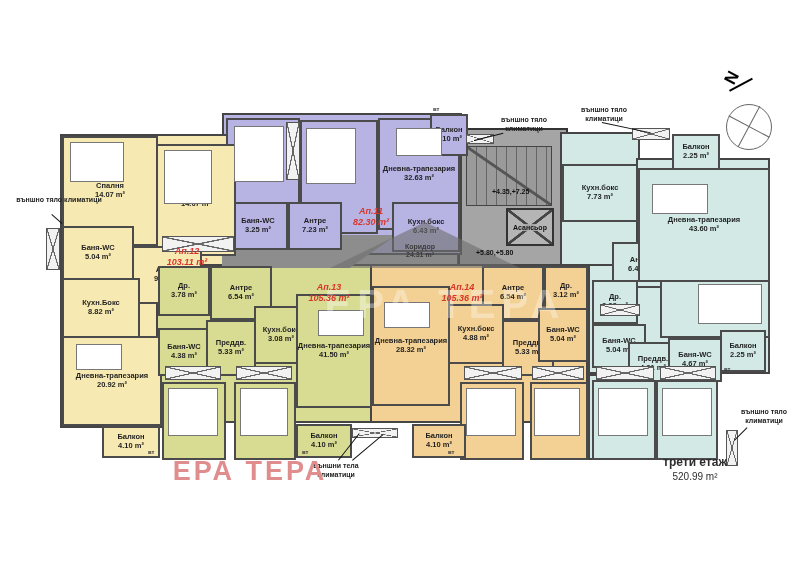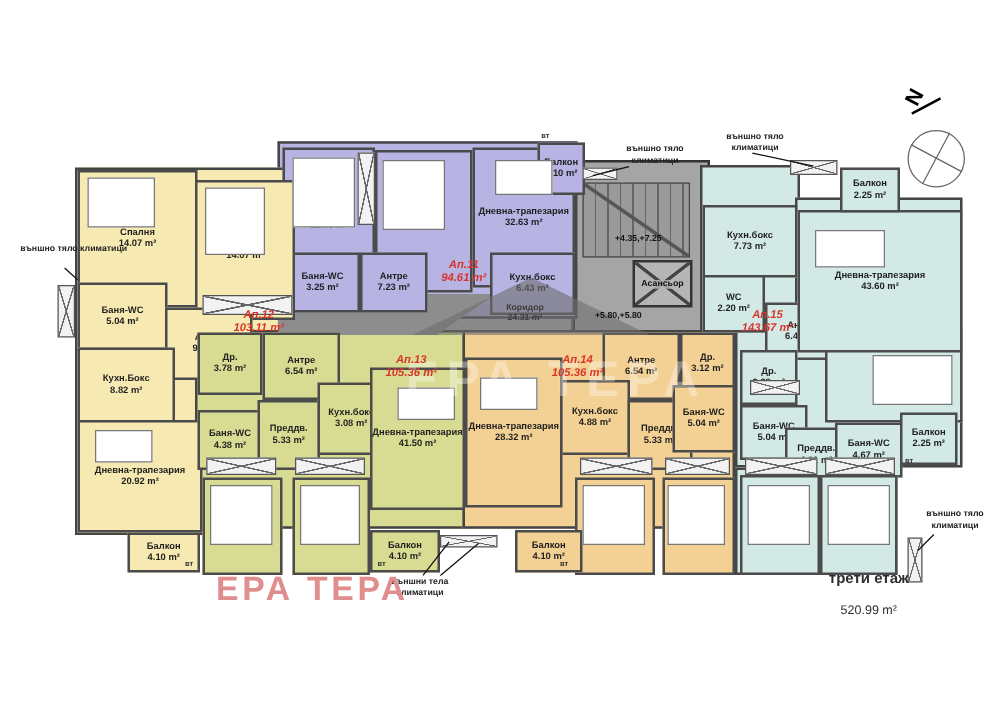--- a/index.html
+++ b/index.html
@@ -39,21 +39,21 @@
   .level-mark{position:absolute;z-index:4;font-size:7px;font-weight:bold;color:#111;}
   #corridor-label{position:absolute;left:388px;top:243px;width:64px;z-index:4;text-align:center;
         font-size:7px;font-weight:bold;color:#3c3c3c;line-height:1.2;}
   .extlabel{position:absolute;z-index:6;font-size:7px;font-weight:bold;color:#222;text-align:center;line-height:1.25;}
   .vt{position:absolute;z-index:6;font-size:6px;font-weight:bold;color:#333;}
   .leader{position:absolute;height:1.2px;background:#111;z-index:6;transform-origin:0 0;}
   #logo{position:absolute;left:120px;top:456px;width:260px;z-index:7;font-size:27px;font-weight:bold;
         letter-spacing:3px;color:#e08d8d;text-align:center;}
   #floor-label{position:absolute;left:640px;top:455px;width:110px;z-index:6;text-align:center;
         font-size:12px;font-weight:bold;color:#2e2e2e;}
-  #floor-area{position:absolute;left:640px;top:483px;width:110px;z-index:6;text-align:center;
+  #floor-area{position:absolute;left:640px;top:471px;width:110px;z-index:6;text-align:center;
         font-size:10px;color:#2e2e2e;}
   #north-n{position:absolute;left:726px;top:68px;z-index:6;font-size:17px;font-weight:bold;color:#000;
         transform:rotate(-62deg);}
   #north-line{position:absolute;left:729px;top:90px;width:26px;height:1.5px;background:#000;
         transform:rotate(-28deg);transform-origin:0 0;z-index:6;}
   #compass{position:absolute;left:726px;top:104px;width:46px;height:46px;border:1.2px solid #666;
         border-radius:50%;z-index:6;box-sizing:border-box;}
   .compass-line{position:absolute;left:726px;top:126px;width:46px;height:1px;background:#666;z-index:6;}
 </style>
 </head>
@@ -128,21 +128,21 @@
       <span class="rarea">7.23 m²</span>
     </div>
     <div class="room" style="left: 392px; top: 202px; width: 68px; height: 50px; background: rgb(183, 179, 227);">
       <span class="rname">Кухн.бокс</span>
       <span class="rarea">6.43 m²</span>
     </div>
     <div class="room" style="left: 430px; top: 114px; width: 38px; height: 42px; background: rgb(183, 179, 227);">
       <span class="rname">Балкон</span>
       <span class="rarea">2.10 m²</span>
     </div>
-    <div class="apt-label" style="left: 336px; top: 206px; width: 70px;"><span>Ап.11</span><br><span>94.61 m²</span></div>
+    <div class="apt-label" style="left: 336px; top: 206px; width: 70px;"><span>Ап.11</span><br><span>82.30 m²</span></div>
     <div class="apt-back" style="left: 60px; top: 134px; width: 177px; height: 148px; background: rgb(247, 233, 178);"></div>
     <div class="apt-back" style="left: 60px; top: 280px; width: 102px; height: 148px; background: rgb(247, 233, 178);"></div>
     <div class="room" style="left: 62px; top: 136px; width: 96px; height: 110px; background: rgb(247, 233, 178);">
       <span class="rname">Спалня</span>
       <span class="rarea">14.07 m²</span>
     </div>
     <div class="room" style="left: 156px; top: 144px; width: 80px; height: 112px; background: rgb(247, 233, 178);">
       <span class="rname">Спалня</span>
       <span class="rarea">14.07 m²</span>
     </div>
@@ -159,21 +159,21 @@
       <span class="rarea">8.82 m²</span>
     </div>
     <div class="room" style="left: 62px; top: 336px; width: 100px; height: 90px; background: rgb(247, 233, 178);">
       <span class="rname">Дневна-трапезария</span>
       <span class="rarea">20.92 m²</span>
     </div>
     <div class="room" style="left: 102px; top: 426px; width: 58px; height: 32px; background: rgb(247, 233, 178);">
       <span class="rname">Балкон</span>
       <span class="rarea">4.10 m²</span>
     </div>
-    <div class="apt-label" style="left: 168px; top: 246px; width: 78px;"><span>Ап.12</span><br><span>103.11 m²</span></div>
+    <div class="apt-label" style="left: 148px; top: 246px; width: 78px;"><span>Ап.12</span><br><span>103.11 m²</span></div>
     <div class="apt-back" style="left: 156px; top: 264px; width: 216px; height: 159px; background: rgb(216, 220, 146);"></div>
     <div class="room" style="left: 158px; top: 266px; width: 52px; height: 50px; background: rgb(216, 220, 146);">
       <span class="rname">Др.</span>
       <span class="rarea">3.78 m²</span>
     </div>
     <div class="room" style="left: 210px; top: 266px; width: 62px; height: 54px; background: rgb(216, 220, 146);">
       <span class="rname">Антре</span>
       <span class="rarea">6.54 m²</span>
     </div>
     <div class="room" style="left: 158px; top: 328px; width: 52px; height: 48px; background: rgb(216, 220, 146);">
@@ -244,24 +244,20 @@
     </div>
     <div class="apt-label" style="left: 420px; top: 282px; width: 84px;"><span>Ап.14</span><br><span>105.36 m²</span></div>
     <div class="apt-back" style="left: 560px; top: 132px; width: 80px; height: 134px; background: rgb(210, 233, 230);"></div>
     <div class="apt-back" style="left: 636px; top: 158px; width: 134px; height: 124px; background: rgb(210, 233, 230);"></div>
     <div class="apt-back" style="left: 588px; top: 264px; width: 182px; height: 110px; background: rgb(210, 233, 230);"></div>
     <div class="apt-back" style="left: 588px; top: 374px; width: 130px; height: 86px; background: rgb(210, 233, 230);"></div>
     <div class="room" style="left: 562px; top: 164px; width: 76px; height: 58px; background: rgb(210, 233, 230);">
       <span class="rname">Кухн.бокс</span>
       <span class="rarea">7.73 m²</span>
     </div>
-    <div class="room" style="left: 562px; top: 220px; width: 50px; height: 46px; background: rgb(210, 233, 230);">
-      <span class="rname">WC</span>
-      <span class="rarea">2.20 m²</span>
-    </div>
     <div class="room" style="left: 612px; top: 242px; width: 58px; height: 46px; background: rgb(210, 233, 230);">
       <span class="rname">Антре</span>
       <span class="rarea">6.46 m²</span>
     </div>
     <div class="room" style="left: 592px; top: 280px; width: 46px; height: 44px; background: rgb(210, 233, 230);">
       <span class="rname">Др.</span>
       <span class="rarea">3.38 m²</span>
     </div>
     <div class="room" style="left: 638px; top: 168px; width: 132px; height: 114px; background: rgb(210, 233, 230);">
       <span class="rname">Дневна-трапезария</span>
@@ -292,21 +288,20 @@
       <span class="rarea">2.25 m²</span>
     </div>
     <div class="room" style="left: 592px; top: 380px; width: 64px; height: 80px; background: rgb(210, 233, 230);">
       <span class="rname">Спалня</span>
       <span class="rarea">12.00 m²</span>
     </div>
     <div class="room" style="left: 656px; top: 380px; width: 62px; height: 80px; background: rgb(210, 233, 230);">
       <span class="rname">Спалня</span>
       <span class="rarea">13.15 m²</span>
     </div>
-    <div class="apt-label" style="left: 572px; top: 246px; width: 84px;"><span>Ап.15</span><br><span>143.67 m²</span></div>
     <div class="furn" style="left: 70px; top: 142px; width: 54px; height: 40px;"></div>
     <div class="furn" style="left: 164px; top: 150px; width: 48px; height: 54px;"></div>
     <div class="furn" style="left: 234px; top: 126px; width: 50px; height: 56px;"></div>
     <div class="furn" style="left: 306px; top: 128px; width: 50px; height: 56px;"></div>
     <div class="furn" style="left: 168px; top: 388px; width: 50px; height: 48px;"></div>
     <div class="furn" style="left: 240px; top: 388px; width: 48px; height: 48px;"></div>
     <div class="furn" style="left: 466px; top: 388px; width: 50px; height: 48px;"></div>
     <div class="furn" style="left: 534px; top: 388px; width: 46px; height: 48px;"></div>
     <div class="furn" style="left: 598px; top: 388px; width: 50px; height: 48px;"></div>
     <div class="furn" style="left: 662px; top: 388px; width: 50px; height: 48px;"></div>

